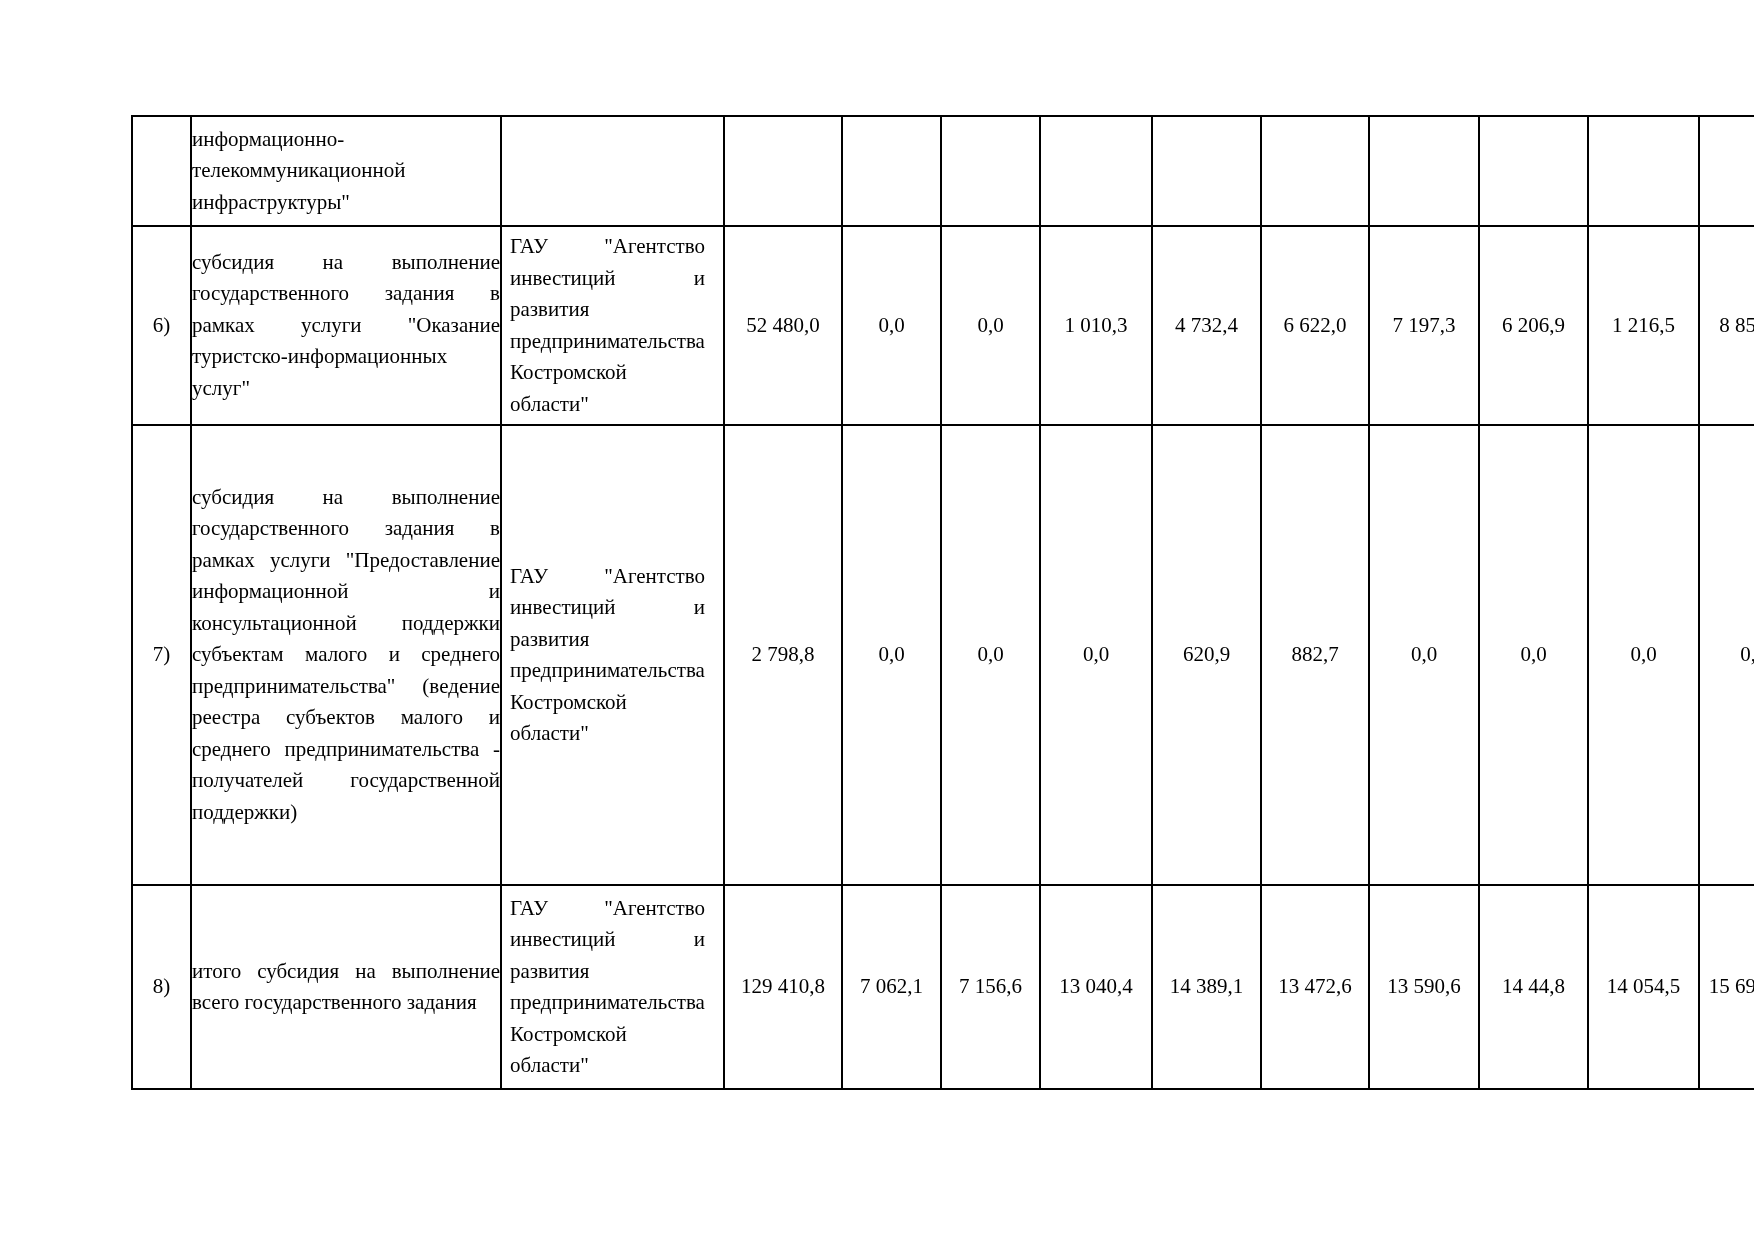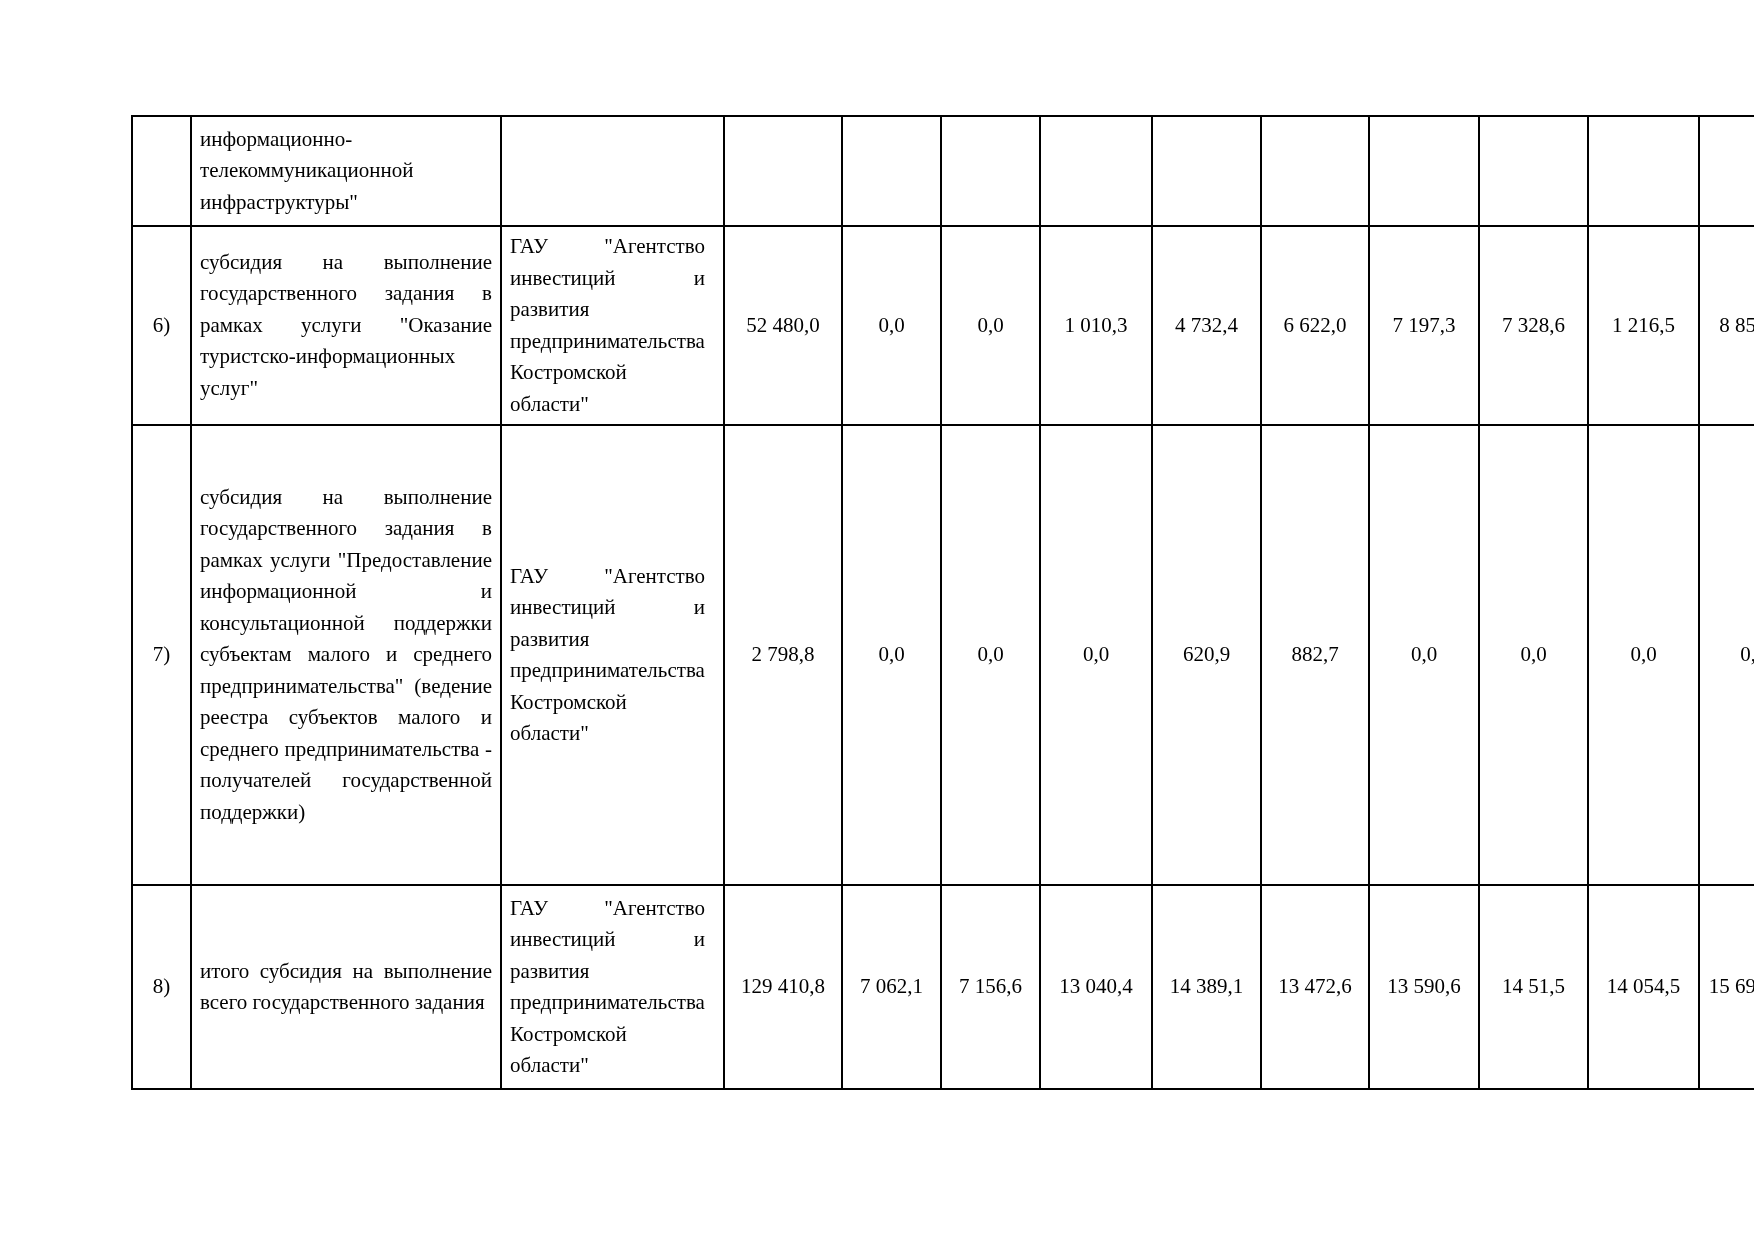--- a/index.html
+++ b/index.html
@@ -29,21 +29,21 @@
     font-size: 21px;
     line-height: 1.5;
     padding: 0;
     overflow: hidden;
   }
   td.num {
     text-align: center;
   }
   td.desc {
     text-align: justify;
-    padding: 4px 8px;
+    padding: 4px 0;
     overflow-wrap: break-word;
   }
   td.org {
     text-align: justify;
     padding: 4px 18px 4px 8px;
     overflow-wrap: break-word;
   }
   td.val {
     text-align: center;
     white-space: nowrap;
@@ -100,21 +100,21 @@
     <td class="num">6)</td>
     <td class="desc">субсидия на выполнение государственного задания в рамках услуги "Оказание туристско-информационных услуг"</td>
     <td class="org">ГАУ "Агентство инвестиций и развития предпринимательства Костромской области"</td>
     <td class="val">52 480,0</td>
     <td class="val">0,0</td>
     <td class="val">0,0</td>
     <td class="val">1 010,3</td>
     <td class="val">4 732,4</td>
     <td class="val">6 622,0</td>
     <td class="val">7 197,3</td>
-    <td class="val">7 328,6</td>
+    <td class="val">6 206,9</td>
     <td class="val">1 216,5</td>
     <td class="val-cut">8 85</td>
   </tr>
 
   <tr class="row-7">
     <td class="num">7)</td>
     <td class="desc">субсидия на выполнение государственного задания в рамках услуги "Предоставление информационной и консультационной поддержки субъектам малого и среднего предпринимательства" (ведение реестра субъектов малого и среднего предпринимательства - получателей государственной поддержки)</td>
     <td class="org">ГАУ "Агентство инвестиций и развития предпринимательства Костромской области"</td>
     <td class="val">2 798,8</td>
     <td class="val">0,0</td>
@@ -132,18 +132,18 @@
     <td class="num">8)</td>
     <td class="desc">итого субсидия на выполнение всего государственного задания</td>
     <td class="org">ГАУ "Агентство инвестиций и развития предпринимательства Костромской области"</td>
     <td class="val">129 410,8</td>
     <td class="val">7 062,1</td>
     <td class="val">7 156,6</td>
     <td class="val">13 040,4</td>
     <td class="val">14 389,1</td>
     <td class="val">13 472,6</td>
     <td class="val">13 590,6</td>
-    <td class="val">14 51,5</td>
+    <td class="val">14 44,8</td>
     <td class="val">14 054,5</td>
     <td class="val-cut">15 69</td>
   </tr>
 </tbody>
   </table>
 
 </body></html>

